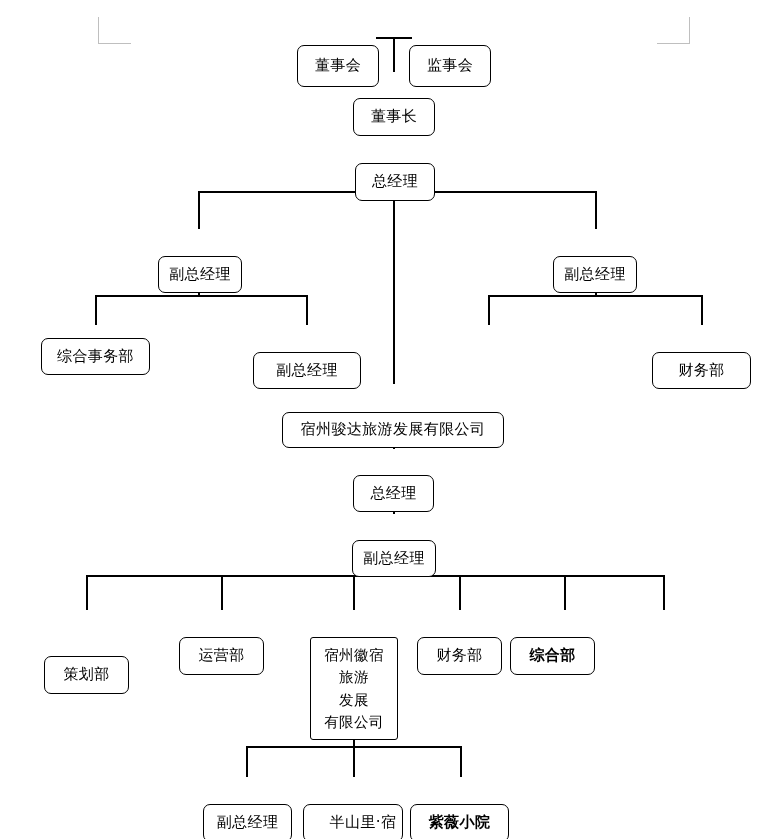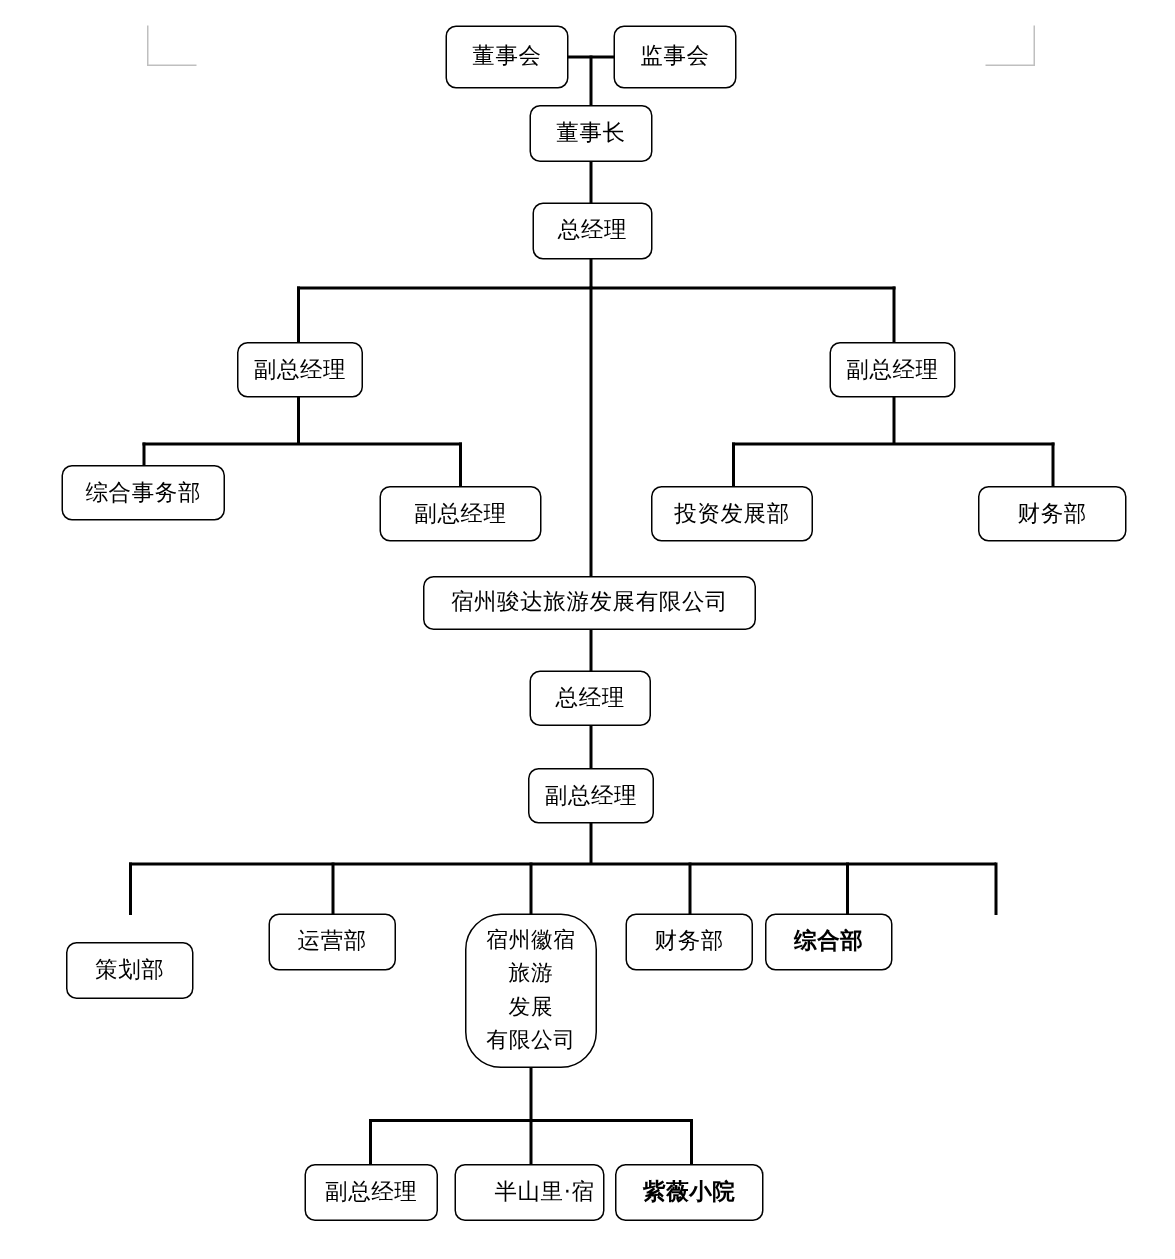--- a/index.html
+++ b/index.html
@@ -47,23 +47,24 @@
     align-items: center;
     justify-content: center;
     text-align: center;
     color: #000000;
     font-size: 15px;
     line-height: 1.42;
     letter-spacing: 0.4px;
     z-index: 3;
     white-space: pre-line;
     padding: 0 4px;
+    margin-top: 28px;
   }
   .node.multiline {
-    border-radius: 24px;
+    border-radius: 3px;
     line-height: 1.55;
     font-size: 14.5px;
   }
 </style>
 </head>
 <body>
 
 <div id="canvas">
 
   <div class="crop-mark crop-tl" style="left:98px; top:17px; width:32px; height:26px;"></div>
@@ -120,21 +121,20 @@
   <div class="node" style="left:355px; top:135px; width:80px; height:38px;">总经理</div>
 
   <div class="node" style="left:158px; top:228px; width:84px; height:37px;">副总经理</div>
 
   <div class="node" style="left:553px; top:228px; width:84px; height:37px;">副总经理</div>
 
   <div class="node" style="left:41px; top:310px; width:109px; height:37px;">综合事务部</div>
 
   <div class="node" style="left:253px; top:324px; width:108px; height:37px;">副总经理</div>
 
-  <div class="node" style="left:434px; top:324px; width:108px; height:37px;">投资发展部</div>
 
   <div class="node" style="left:652px; top:324px; width:99px; height:37px;">财务部</div>
 
   <div class="node" style="left:282px; top:384px; width:222px; height:36px;">宿州骏达旅游发展有限公司</div>
 
   <div class="node" style="left:353px; top:447px; width:81px; height:37px;">总经理</div>
 
   <div class="node" style="left:352px; top:512px; width:84px; height:37px;">副总经理</div>
 
   <div class="node" style="left:44px; top:628px; width:85px; height:38px;text-align:center;">策划部</div>

